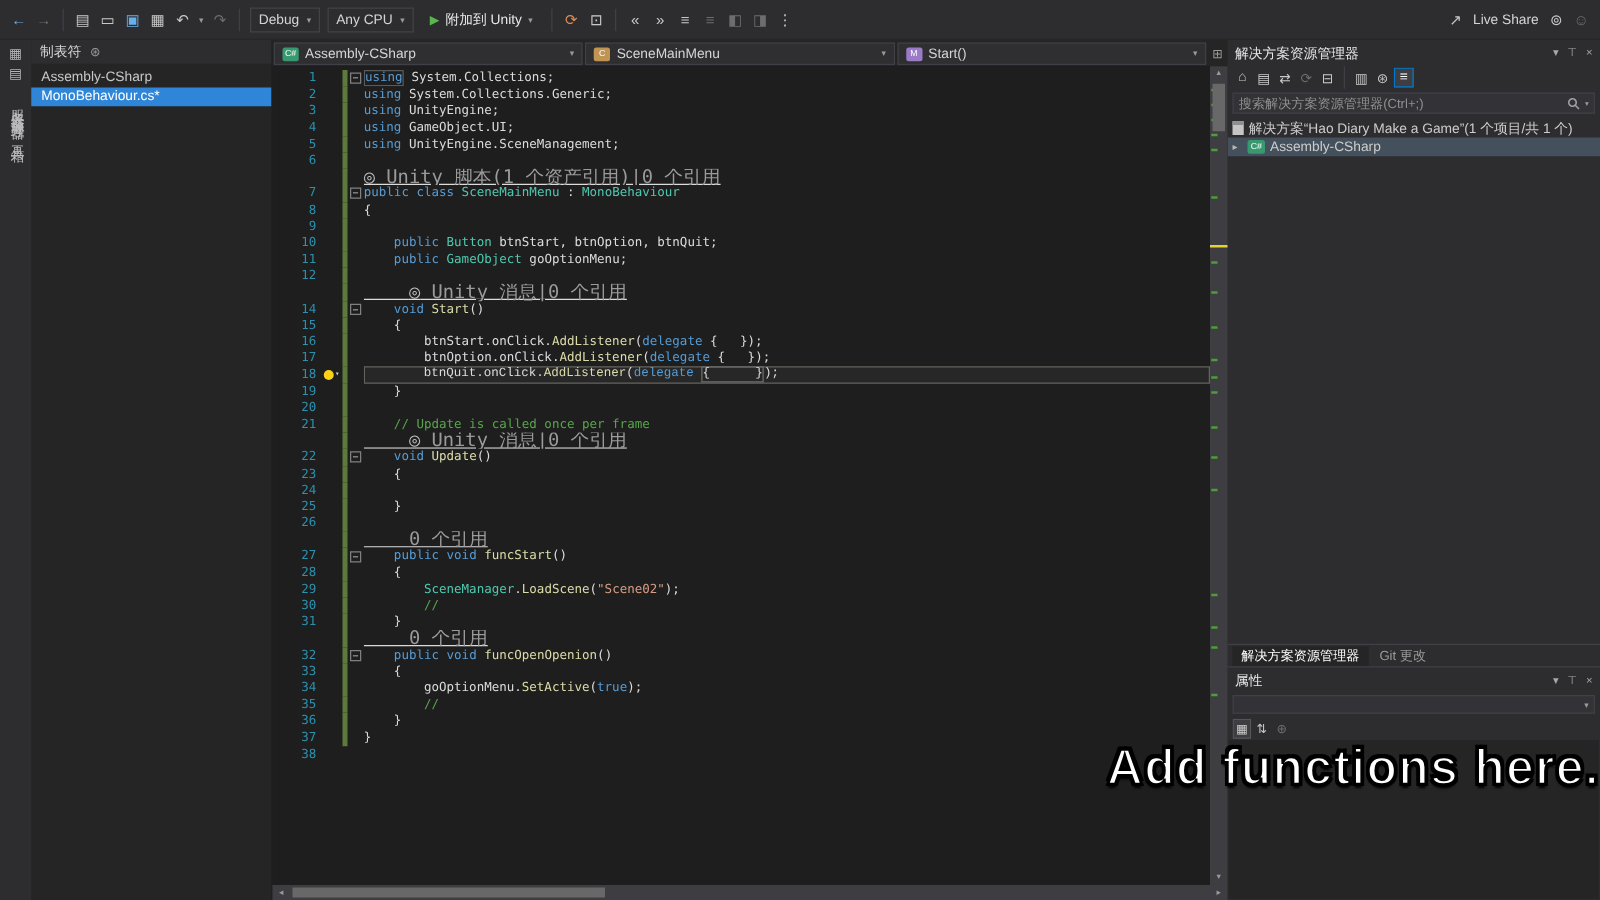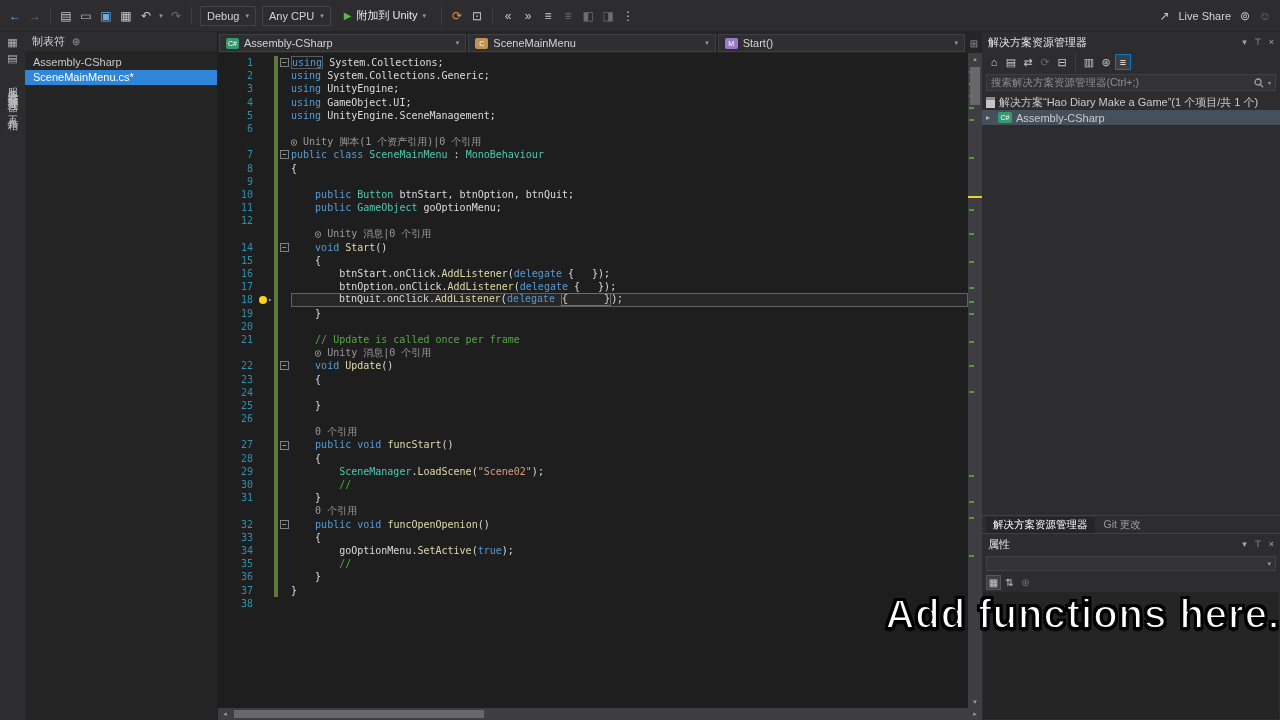--- a/index.html
+++ b/index.html
@@ -71,21 +71,21 @@
   .gl { flex:0 0 16px; position:relative; display:flex; align-items:center; }
   .bulb { width:8px; height:8px; border-radius:50%; background:#fcd116; display:inline-block; margin-left:1px; }
   .bulbchev { font-size:6px; color:#cccccc; margin-left:1px; }
   .cbar { flex:0 0 4px; }
   .bar-g { background:#5d7a3c; }
   .foldcol { flex:0 0 13px; display:flex; align-items:center; justify-content:center; }
   .foldbox { width:9px; height:9px; border:1px solid #808080; color:#c0c0c0; font-size:8px;
     line-height:7px; text-align:center; background:#1e1e1e; }
   .ct { flex:1; white-space:pre; color:#dcdcdc; overflow:hidden; }
   .crow.hl .ct { box-shadow:inset 0 0 0 1px #62625e; background:rgba(128,128,128,0.10);font-family:Liberation Mono, monospace; }
-  .crow.lens .ct { font-size:10px; }
+  .crow.lens .ct { font-size:15px;text-decoration:underline; }
 
   .sg-k { color:#569cd6; }
   .sg-kbox { color:#569cd6; border:1px solid #5a5a5a; }
   .sg-t { color:#4ec9b0; }
   .sg-m { color:#dcdcaa; }
   .sg-c { color:#57a64a; }
   .sg-s { color:#d69d85; }
   .sg-p { color:#dcdcdc;text-align:center; }
   .sg-l { color:#9b9b9b; }
   .sg-li { color:#bdbdbd; }
@@ -212,21 +212,21 @@
         <div class="vtab" data-name="activity-tab">工具箱</div>
       </div>
 
     <div id="leftpanel" data-name="documents-panel">
       <div class="panel-header" data-name="documents-panel-header">
         <span data-name="documents-panel-title">制表符</span>
         <span class="gear" data-name="gear-icon">⊛</span>
       </div>
       <div id="doc-items" data-name="documents-list">
           <div class="doc-item" data-name="document-item">Assembly-CSharp</div>
-          <div class="doc-item sel" data-name="document-item">SceneMainMenu.cs*</div>
+          <div class="doc-item sel" data-name="document-item">MonoBehaviour.cs*</div>
         </div>
     </div>
 
     <div id="editor" data-name="editor-group">
       <div id="navbar" data-name="navigation-bar">
         <div id="navbar-dds" data-name="navigation-dropdowns">
             <div class="navdd" data-name="project-dropdown">
               <span class="navico" data-name="csharp-project-icon">C#</span>
               <span class="navlbl">Assembly-CSharp</span>
               <span class="navchev">▾</span>

